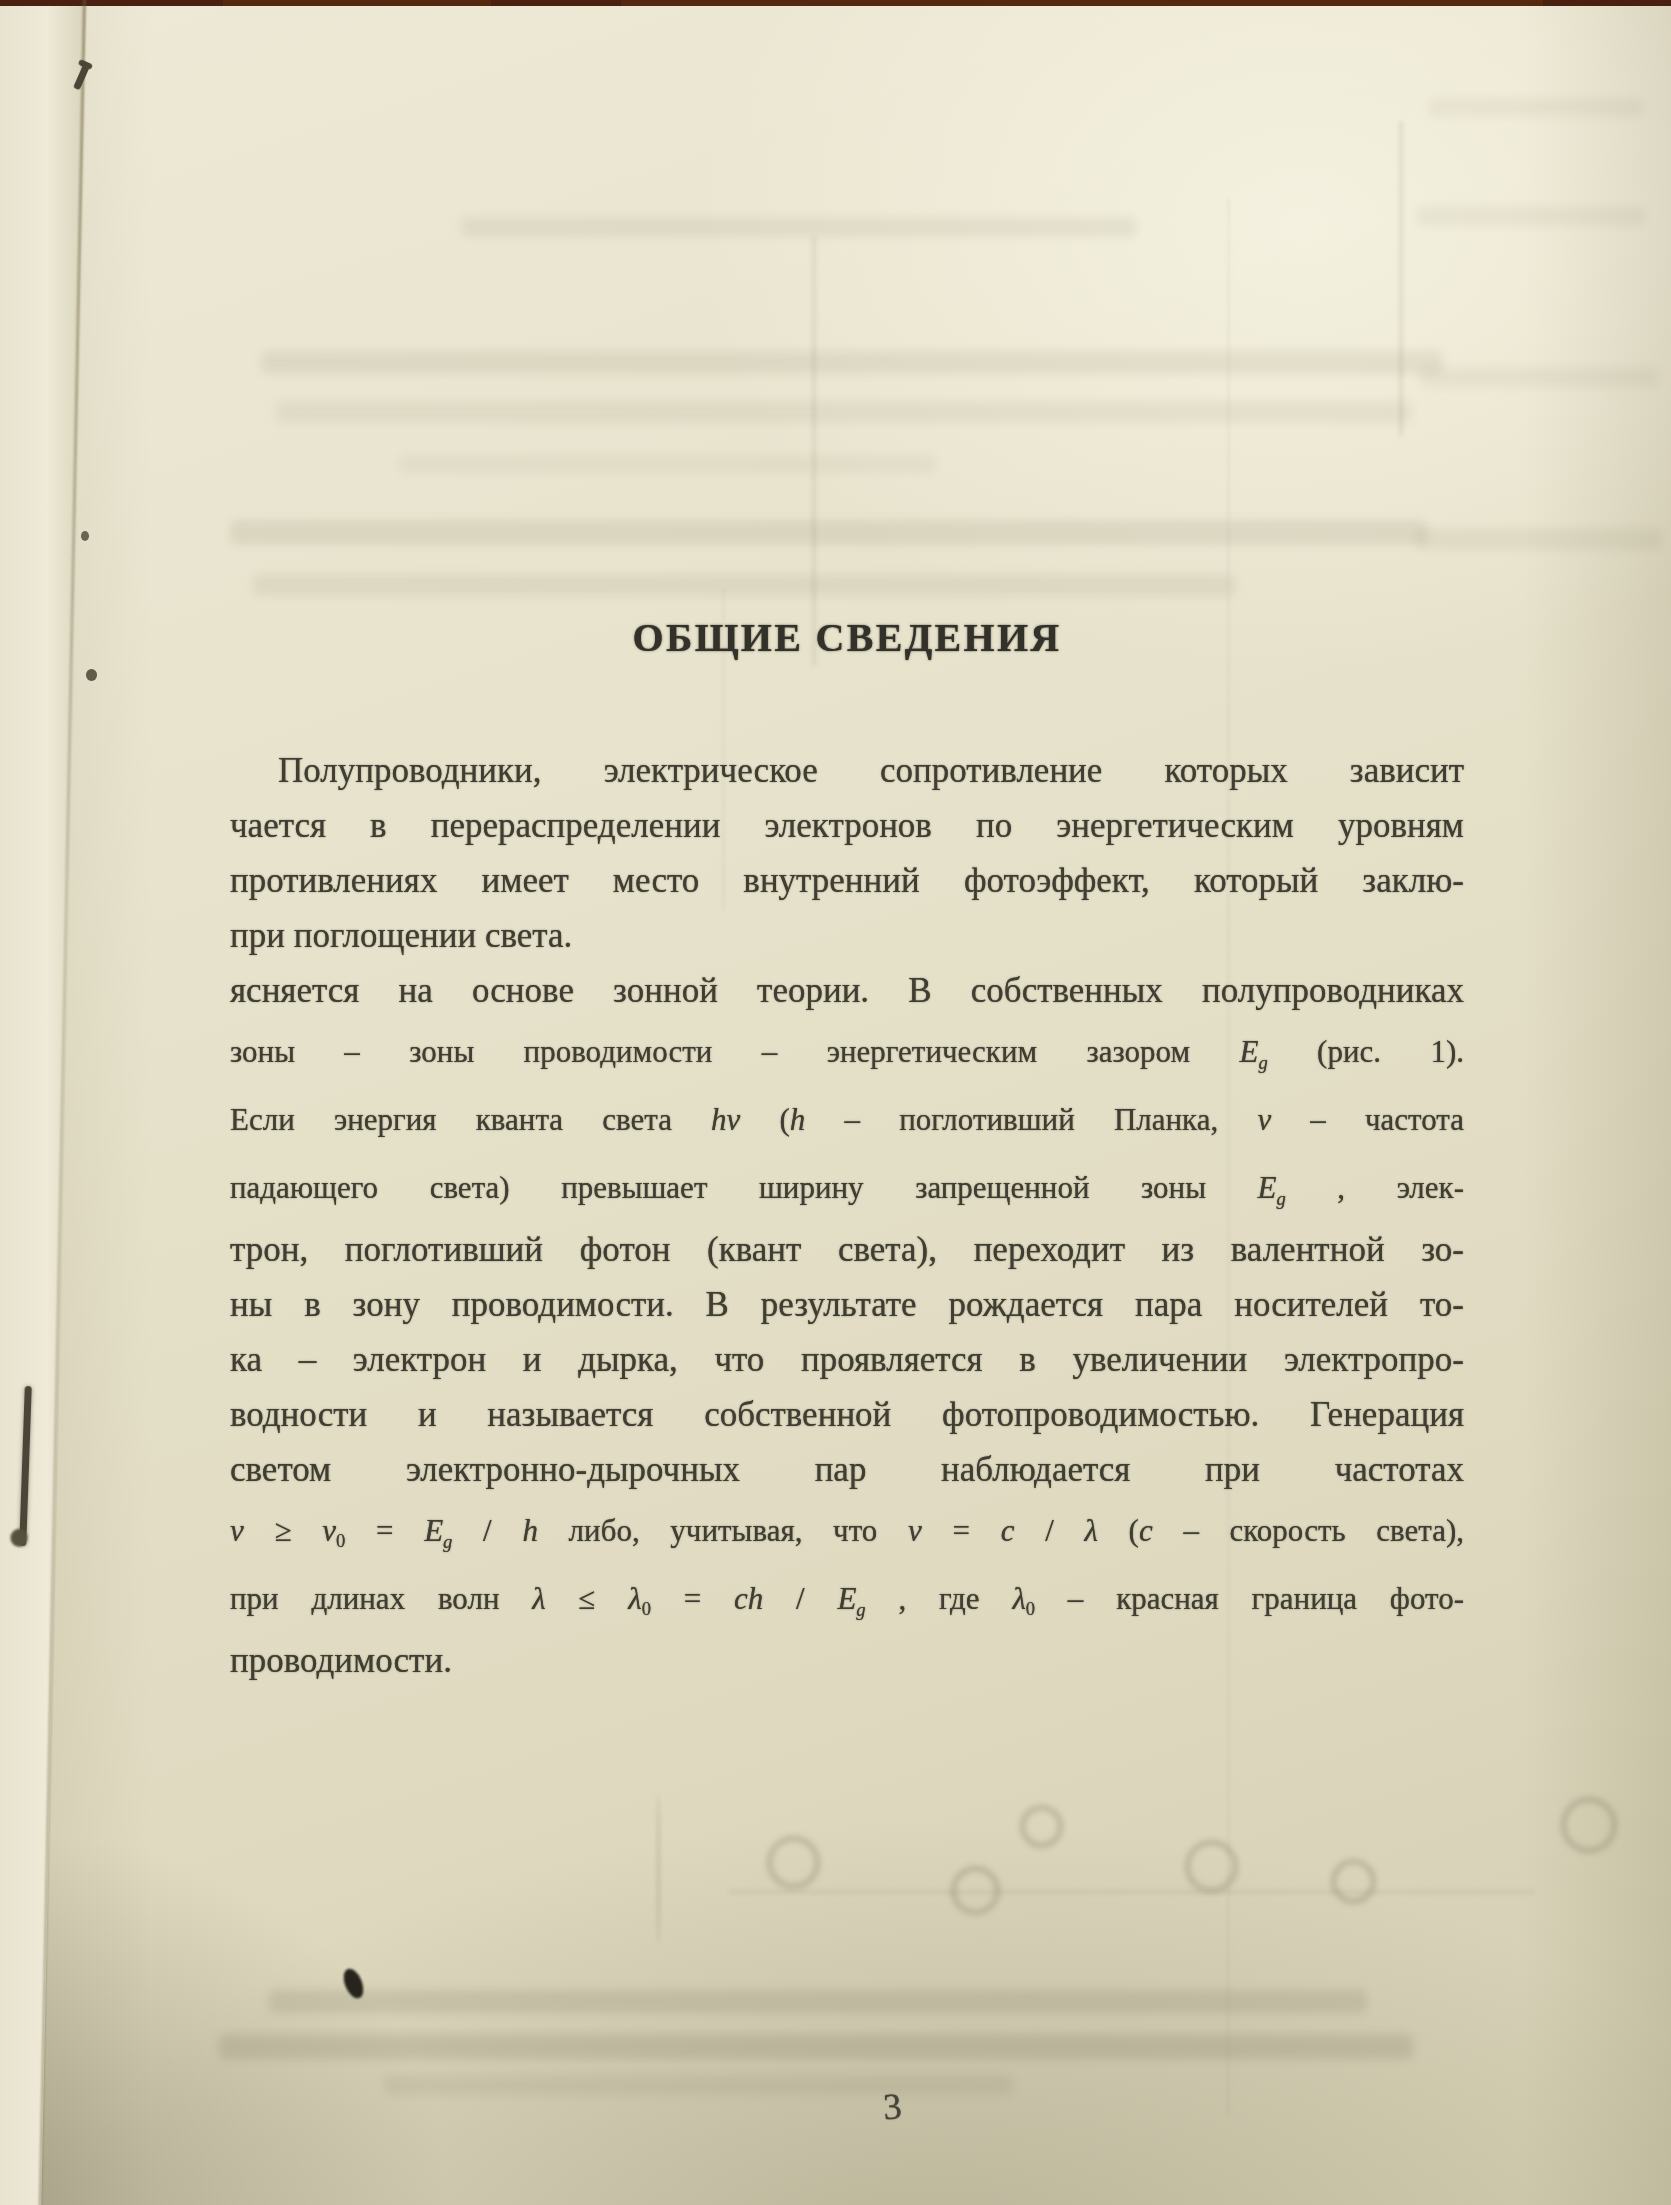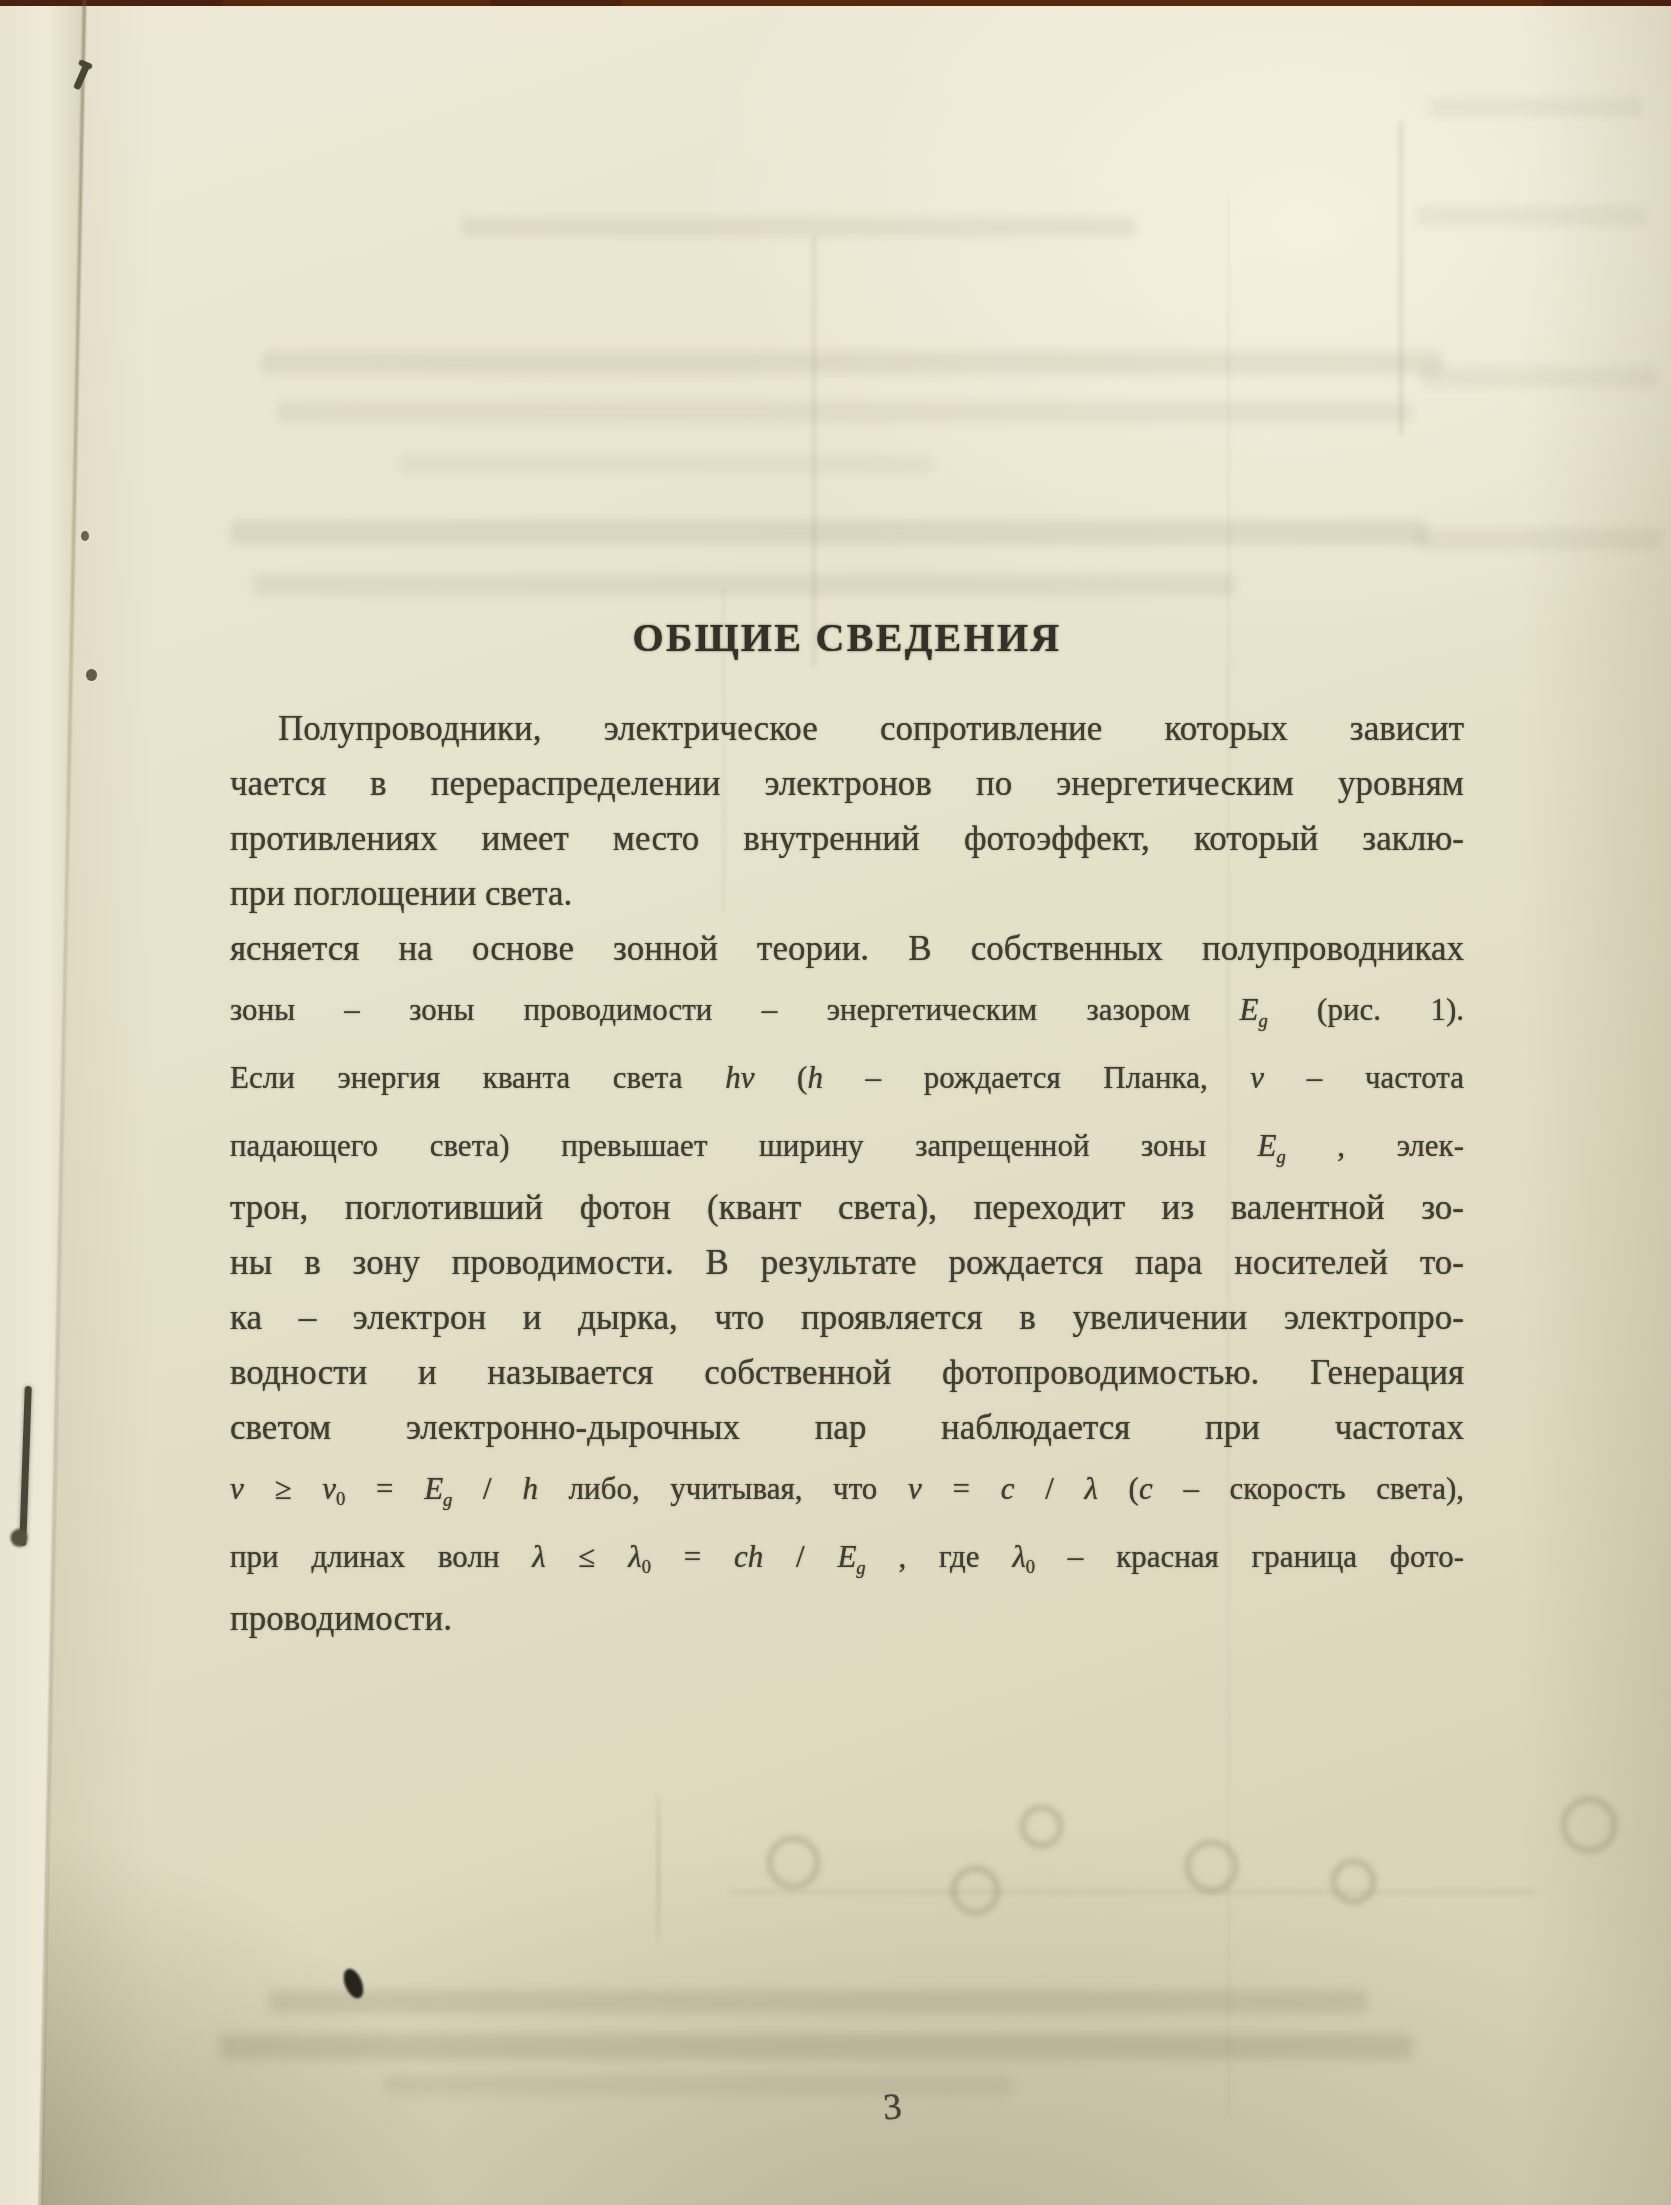--- a/index.html
+++ b/index.html
@@ -63,21 +63,21 @@
     font-size:40px;font-weight:700;letter-spacing:2.3px;text-align:center;
     color:#33322a;text-shadow:0 0 1.2px rgba(50,48,38,0.9),0 0 3.1px rgba(50,48,38,0.30);
   }
   .text{
     position:absolute;left:230px;top:695px;width:1234px;
     font-size:35px;color:#403e32;
     text-shadow:0 0 0.9px rgba(58,56,44,0.85),0 0 2.7px rgba(58,56,44,0.22);
   }
   .line{height:55px;line-height:55px;text-align:justify;text-align-last:justify;}
   .line.formula{height:68px;line-height:68px;font-size:31px;}
-  .line.indent{text-indent:48px;}
+  .line.indent{text-indent:48px;margin-top:42px;}
   .line.last{text-align-last:left;}
   .sg-i{font-style:italic;}
   .sg-s{font-size:0.60em;vertical-align:-0.30em;}
   .sg-is{font-style:italic;font-size:0.60em;vertical-align:-0.35em;}
   .pageno{
     position:absolute;left:883px;top:2079px;font-size:37px;color:#45433a;
     text-shadow:0 0 1.2px rgba(58,56,44,0.8);transform:rotate(-4deg);
   }
 </style>
 </head>
@@ -128,21 +128,21 @@
     <div class="ink-dot"></div>
 
     <h1 class="title">ОБЩИЕ СВЕДЕНИЯ</h1>
     <div class="text" id="text-block">
         <div class="line indent"><span class="sg-n">Полупроводники, электрическое сопротивление которых зависит</span></div>
         <div class="line"><span class="sg-n">чается в перераспределении электронов по энергетическим уровням</span></div>
         <div class="line"><span class="sg-n">противлениях имеет место внутренний фотоэффект, который заклю-</span></div>
         <div class="line last"><span class="sg-n">при поглощении света.</span></div>
         <div class="line"><span class="sg-n">ясняется на основе зонной теории. В собственных полупроводниках</span></div>
         <div class="line formula"><span class="sg-n">зоны – зоны проводимости – энергетическим зазором </span><span class="sg-i">E</span><span class="sg-is">g</span><span class="sg-n"> (рис. 1).</span></div>
-        <div class="line formula"><span class="sg-n">Если энергия кванта света </span><span class="sg-i">hν</span><span class="sg-n"> (</span><span class="sg-i">h</span><span class="sg-n"> – рождается Планка, </span><span class="sg-i">ν</span><span class="sg-n"> – частота</span></div>
+        <div class="line formula"><span class="sg-n">Если энергия кванта света </span><span class="sg-i">hν</span><span class="sg-n"> (</span><span class="sg-i">h</span><span class="sg-n"> – поглотивший Планка, </span><span class="sg-i">ν</span><span class="sg-n"> – частота</span></div>
         <div class="line formula"><span class="sg-n">падающего света) превышает ширину запрещенной зоны </span><span class="sg-i">E</span><span class="sg-is">g</span><span class="sg-n"> , элек-</span></div>
         <div class="line"><span class="sg-n">трон, поглотивший фотон (квант света), переходит из валентной зо-</span></div>
         <div class="line"><span class="sg-n">ны в зону проводимости. В результате рождается пара носителей то-</span></div>
         <div class="line"><span class="sg-n">ка – электрон и дырка, что проявляется в увеличении электропро-</span></div>
         <div class="line"><span class="sg-n">водности и называется собственной фотопроводимостью. Генерация</span></div>
         <div class="line"><span class="sg-n">светом электронно-дырочных пар наблюдается при частотах</span></div>
         <div class="line formula"><span class="sg-i">ν</span><span class="sg-n"> ≥ </span><span class="sg-i">ν</span><span class="sg-s">0</span><span class="sg-n"> = </span><span class="sg-i">E</span><span class="sg-is">g</span><span class="sg-n"> / </span><span class="sg-i">h</span><span class="sg-n"> либо, учитывая, что </span><span class="sg-i">ν</span><span class="sg-n"> = </span><span class="sg-i">c</span><span class="sg-n"> / </span><span class="sg-i">λ</span><span class="sg-n"> (</span><span class="sg-i">c</span><span class="sg-n"> – скорость света),</span></div>
         <div class="line formula"><span class="sg-n">при длинах волн </span><span class="sg-i">λ</span><span class="sg-n"> ≤ </span><span class="sg-i">λ</span><span class="sg-s">0</span><span class="sg-n"> = </span><span class="sg-i">ch</span><span class="sg-n"> / </span><span class="sg-i">E</span><span class="sg-is">g</span><span class="sg-n"> , где </span><span class="sg-i">λ</span><span class="sg-s">0</span><span class="sg-n"> – красная граница фото-</span></div>
         <div class="line last"><span class="sg-n">проводимости.</span></div>
       </div>

